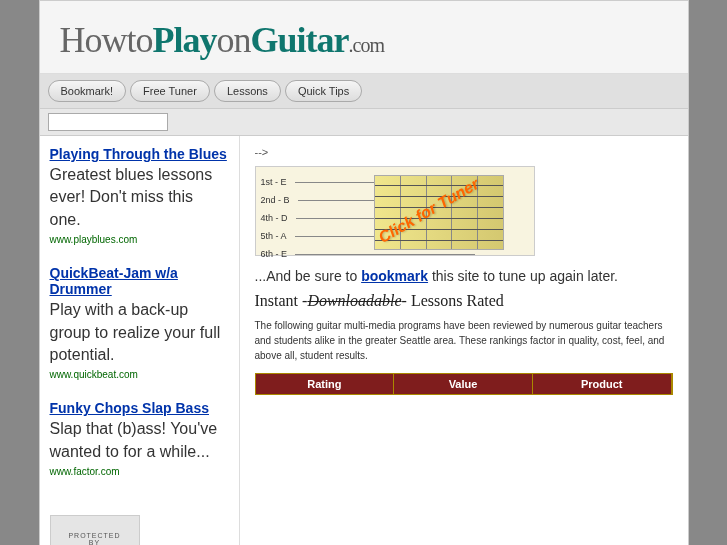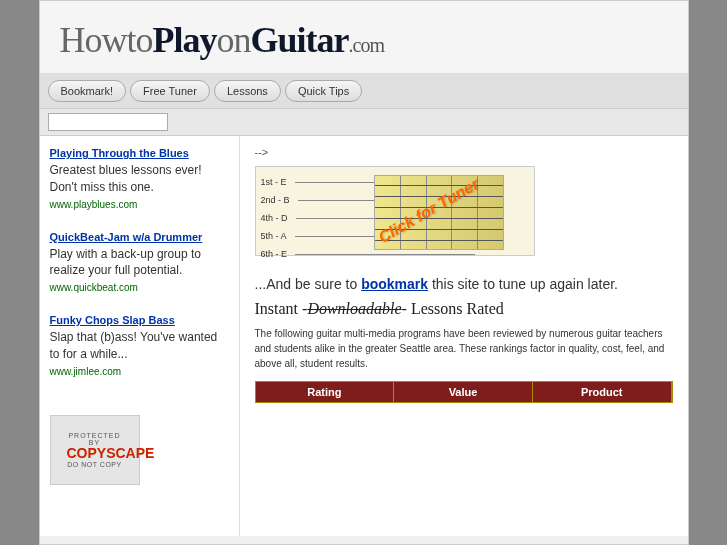--- a/index.html
+++ b/index.html
@@ -32,21 +32,21 @@
       border-bottom: 1px solid #ddd;
     }
     .logo {
       font-size: 36px;
       color: #333;
       font-family: Georgia, serif;
       letter-spacing: -1px;
     }
     .logo span.bold {
       font-weight: bold;
-      color: #0f172a;
+      color: #0f766e;
     }
     .logo span.light {
       font-weight: 300;
       color: #666;
     }
     .logo span.dot-com {
       font-size: 20px;
       color: #555;
       font-style: normal;
     }
@@ -99,25 +99,25 @@
       padding: 10px 10px;
       border-right: 1px solid #ddd;
       background-color: #fff;
     }
     .sidebar-item {
       margin-bottom: 18px;
     }
     .sidebar-item a {
       color: #0033aa;
       text-decoration: underline;
-      font-size: 11px;
+      font-size: 14px;
       font-weight: bold;
     }
     .sidebar-item p {
-      font-size: 12px;
+      font-size: 16px;
       color: #333;
       line-height: 1.4;
       margin-top: 2px;
     }
     .sidebar-item .url {
       color: #006600;
       font-size: 10px;
       margin-top: 2px;
     }
     .copyscape-badge {
@@ -150,21 +150,21 @@
       flex: 1;
       padding: 10px 15px;
       background-color: #fff;
     }
     .arrow-comment {
       color: #555;
       font-size: 11px;
       margin-bottom: 8px;
     }
     .tuner-section {
-      margin-bottom: 20px;
+      margin-bottom: 12px;
     }
     .tuner-diagram {
       position: relative;
       width: 280px;
       height: 90px;
       background-color: #f8f4e0;
       border: 1px solid #ccc;
       margin-bottom: 6px;
     }
     .tuner-strings {
@@ -309,21 +309,21 @@
 
         <div class="sidebar-item">
           <a href="#">QuickBeat-Jam w/a Drummer</a>
           <p>Play with a back-up group to realize your full potential.</p>
           <p class="url">www.quickbeat.com</p>
         </div>
 
         <div class="sidebar-item">
           <a href="#">Funky Chops Slap Bass</a>
           <p>Slap that (b)ass! You've wanted to for a while...</p>
-          <p class="url">www.jimlee.com</p>
+          <p class="url">www.factor.com</p>
         </div>
 
         <div class="copyscape-badge">
           <div class="protected">PROTECTED BY</div>
           <div class="copyscape-text">COPYSCAPE</div>
           <div class="do-not-copy">DO NOT COPY</div>
         </div>
 
       </div>
 

